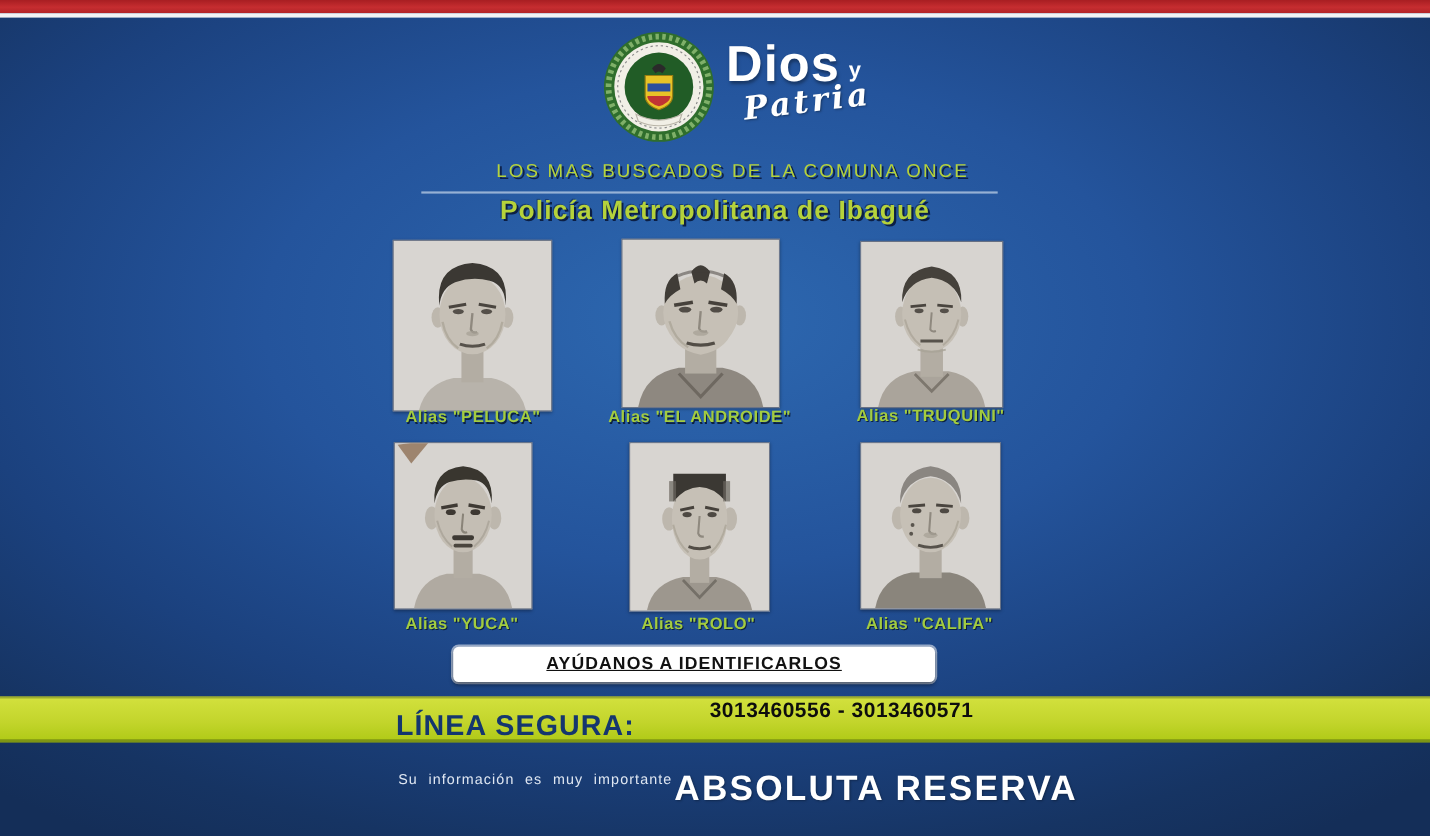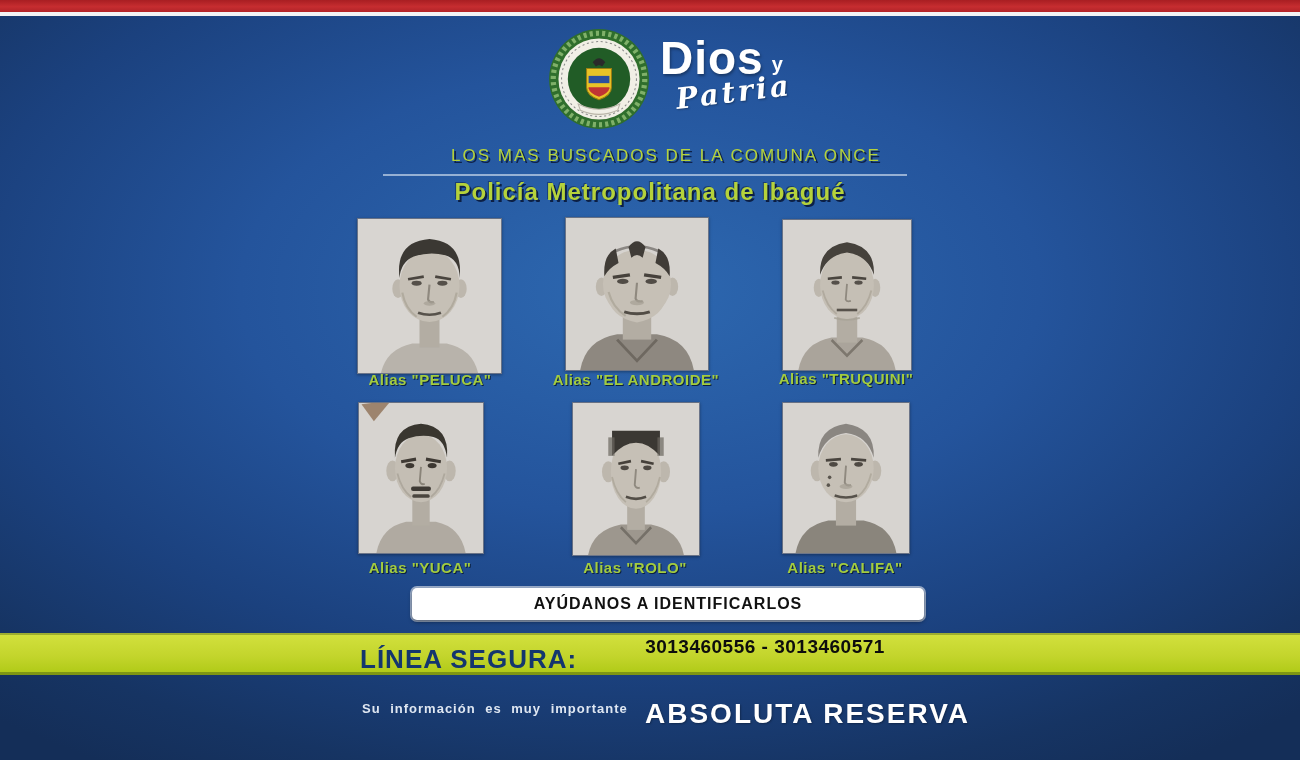--- a/index.html
+++ b/index.html
@@ -44,40 +44,40 @@
     font-size:15px;font-weight:bold;letter-spacing:.5px;color:#a3cc3f;
     text-shadow:1px 1px 0 #0b2040;}
   .a1{left:320px;top:371px;}
   .a2{left:526px;top:371px;}
   .a3{left:736px;top:370px;}
   .a4{left:310px;top:559px;}
   .a5{left:525px;top:559px;}
   .a6{left:735px;top:559px;}
 
   
-  .cta{position:absolute;left:412px;top:588px;width:512px;height:32px;line-height:32px;
+  .cta{position:absolute;left:412px;top:588px;width:438px;height:32px;line-height:32px;
     text-align:center;background:#ffffff;border-radius:5px;color:#111;
     font-size:16px;font-weight:bold;letter-spacing:1px;
-    box-shadow:0 2px 4px rgba(0,0,0,.45),0 0 0 2px rgba(255,255,255,.55);cursor:pointer;}
+    box-shadow:0 2px 4px rgba(0,0,0,.45),0 0 0 2px rgba(255,255,255,.55);cursor:pointer;text-decoration:underline;}
 
   
   .band{position:absolute;left:0;top:633px;width:100%;height:42px;
     background:linear-gradient(180deg,#d3e13e 0%,#c3d52c 55%,#aec915 100%);
     box-shadow:inset 0 2px 0 rgba(35,55,15,.3),inset 0 -3px 0 rgba(35,55,15,.35);}
   .linea{position:absolute;left:360px;top:11px;font-size:26px;font-weight:bold;
     letter-spacing:1px;color:#14366e;}
   .phones{position:absolute;left:595px;top:3px;width:340px;text-align:center;
     font-size:19px;font-weight:bold;color:#0d0d0d;letter-spacing:.5px;}
   .email{position:absolute;left:595px;top:29px;width:340px;text-align:center;
     font-size:19px;font-weight:bold;color:#16181a;}
 
   
   .note{position:absolute;left:362px;top:700px;color:#dfe7f2;font-size:13px;
-    font-weight:bold;letter-spacing:1px;word-spacing:5px;line-height:17px;}
-  .reserva{position:absolute;left:645px;top:698px;color:#ffffff;font-size:28px;
+    font-weight:normal;letter-spacing:1px;word-spacing:5px;line-height:17px;}
+  .reserva{position:absolute;left:613px;top:698px;color:#ffffff;font-size:32px;
     font-weight:bold;letter-spacing:2px;text-shadow:1px 1px 2px rgba(0,0,0,.3);}
 </style>
 </head>
 <body>
 
 <div class="poster">
   <div class="red-bar"></div>
   <div class="white-line"></div>
 
   <div class="crest">

